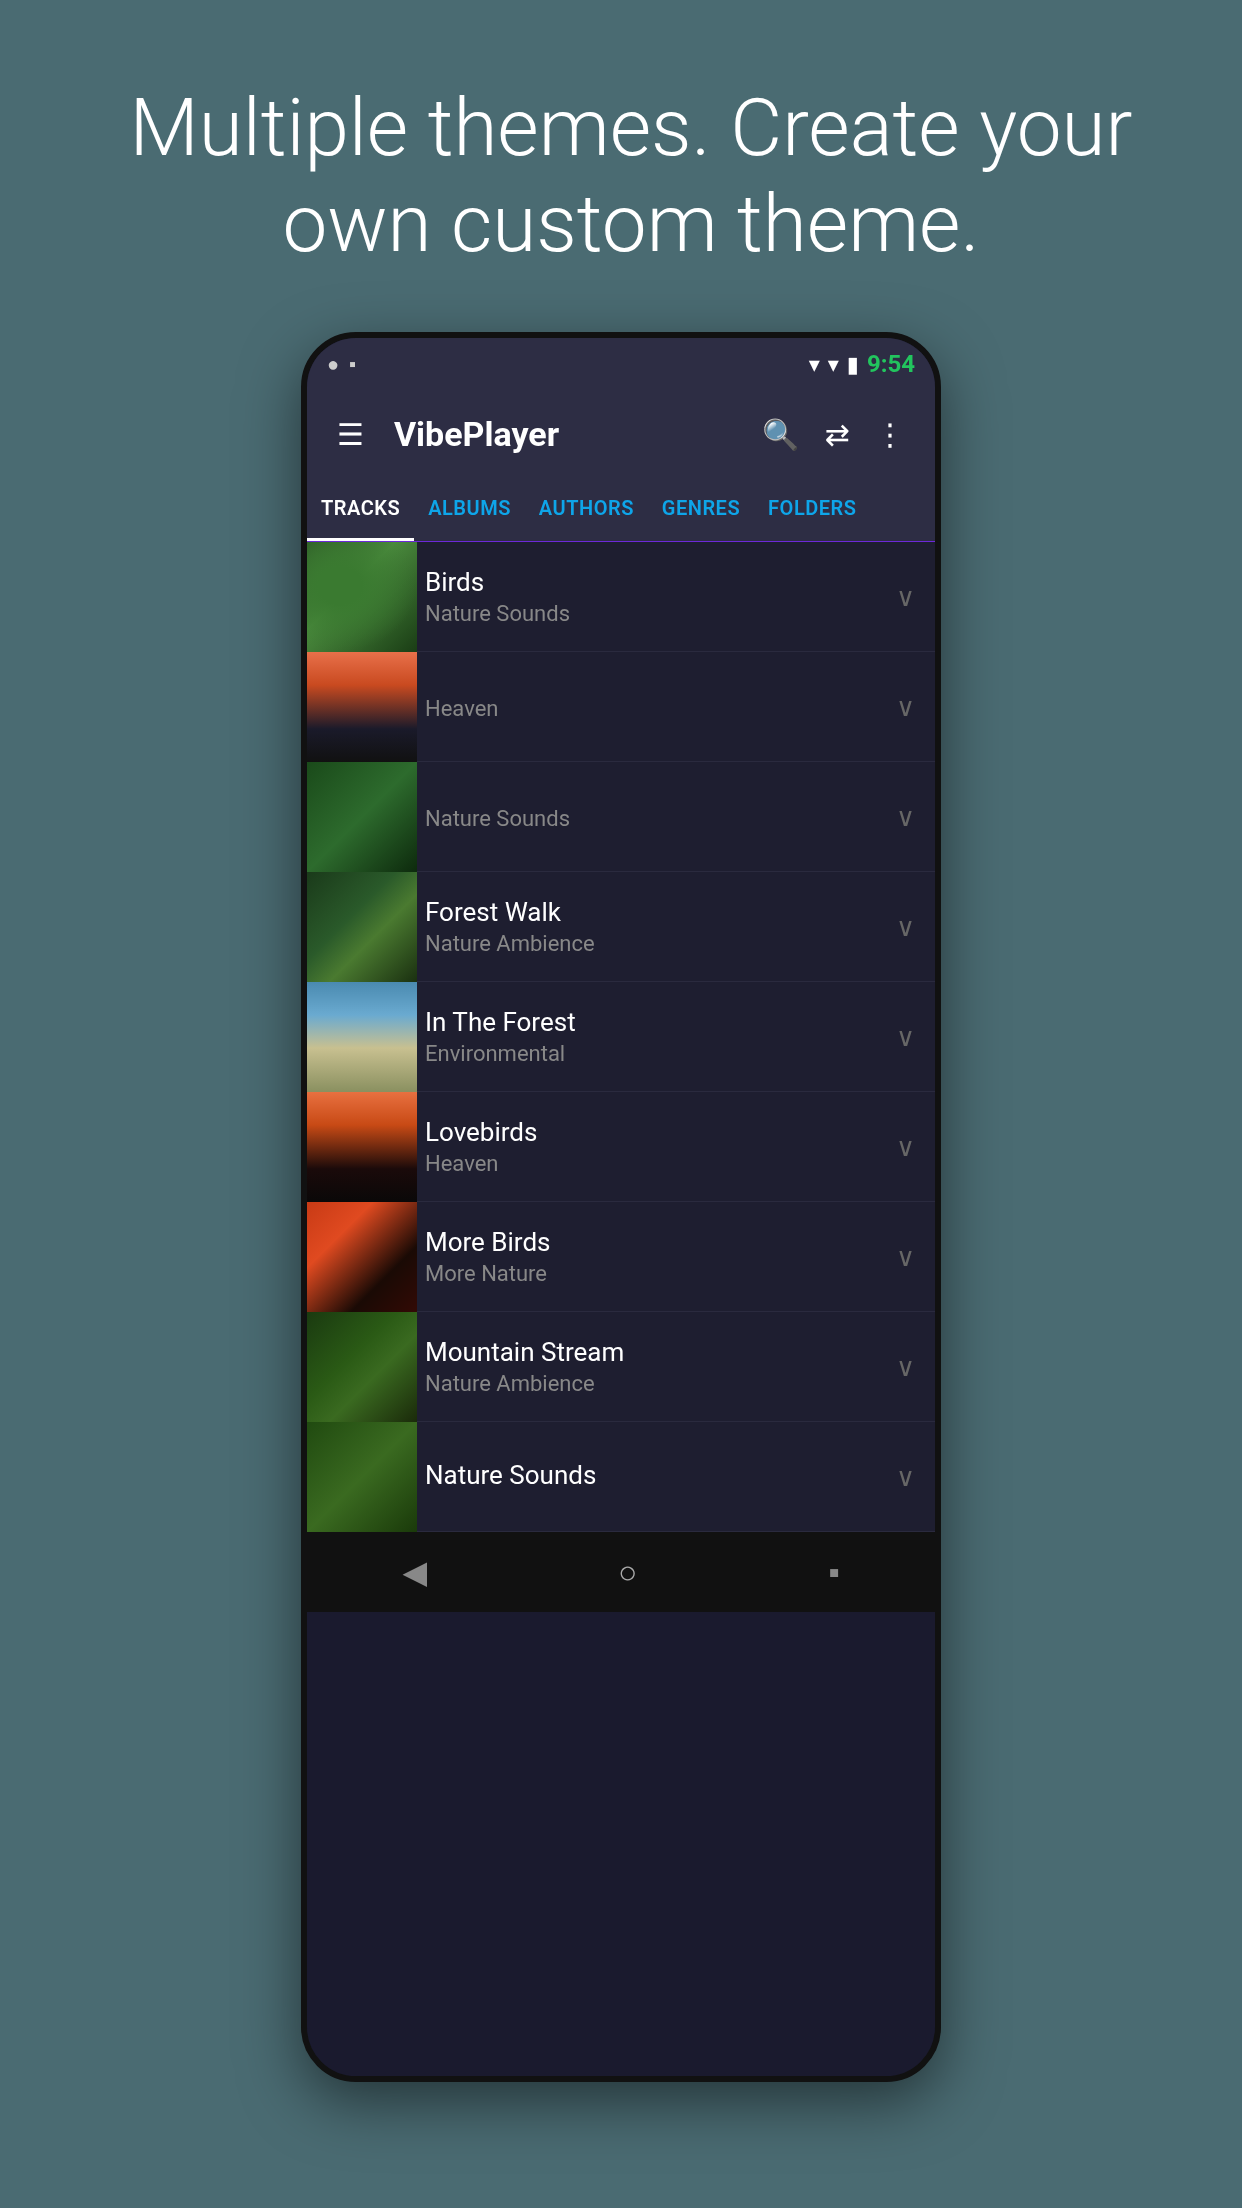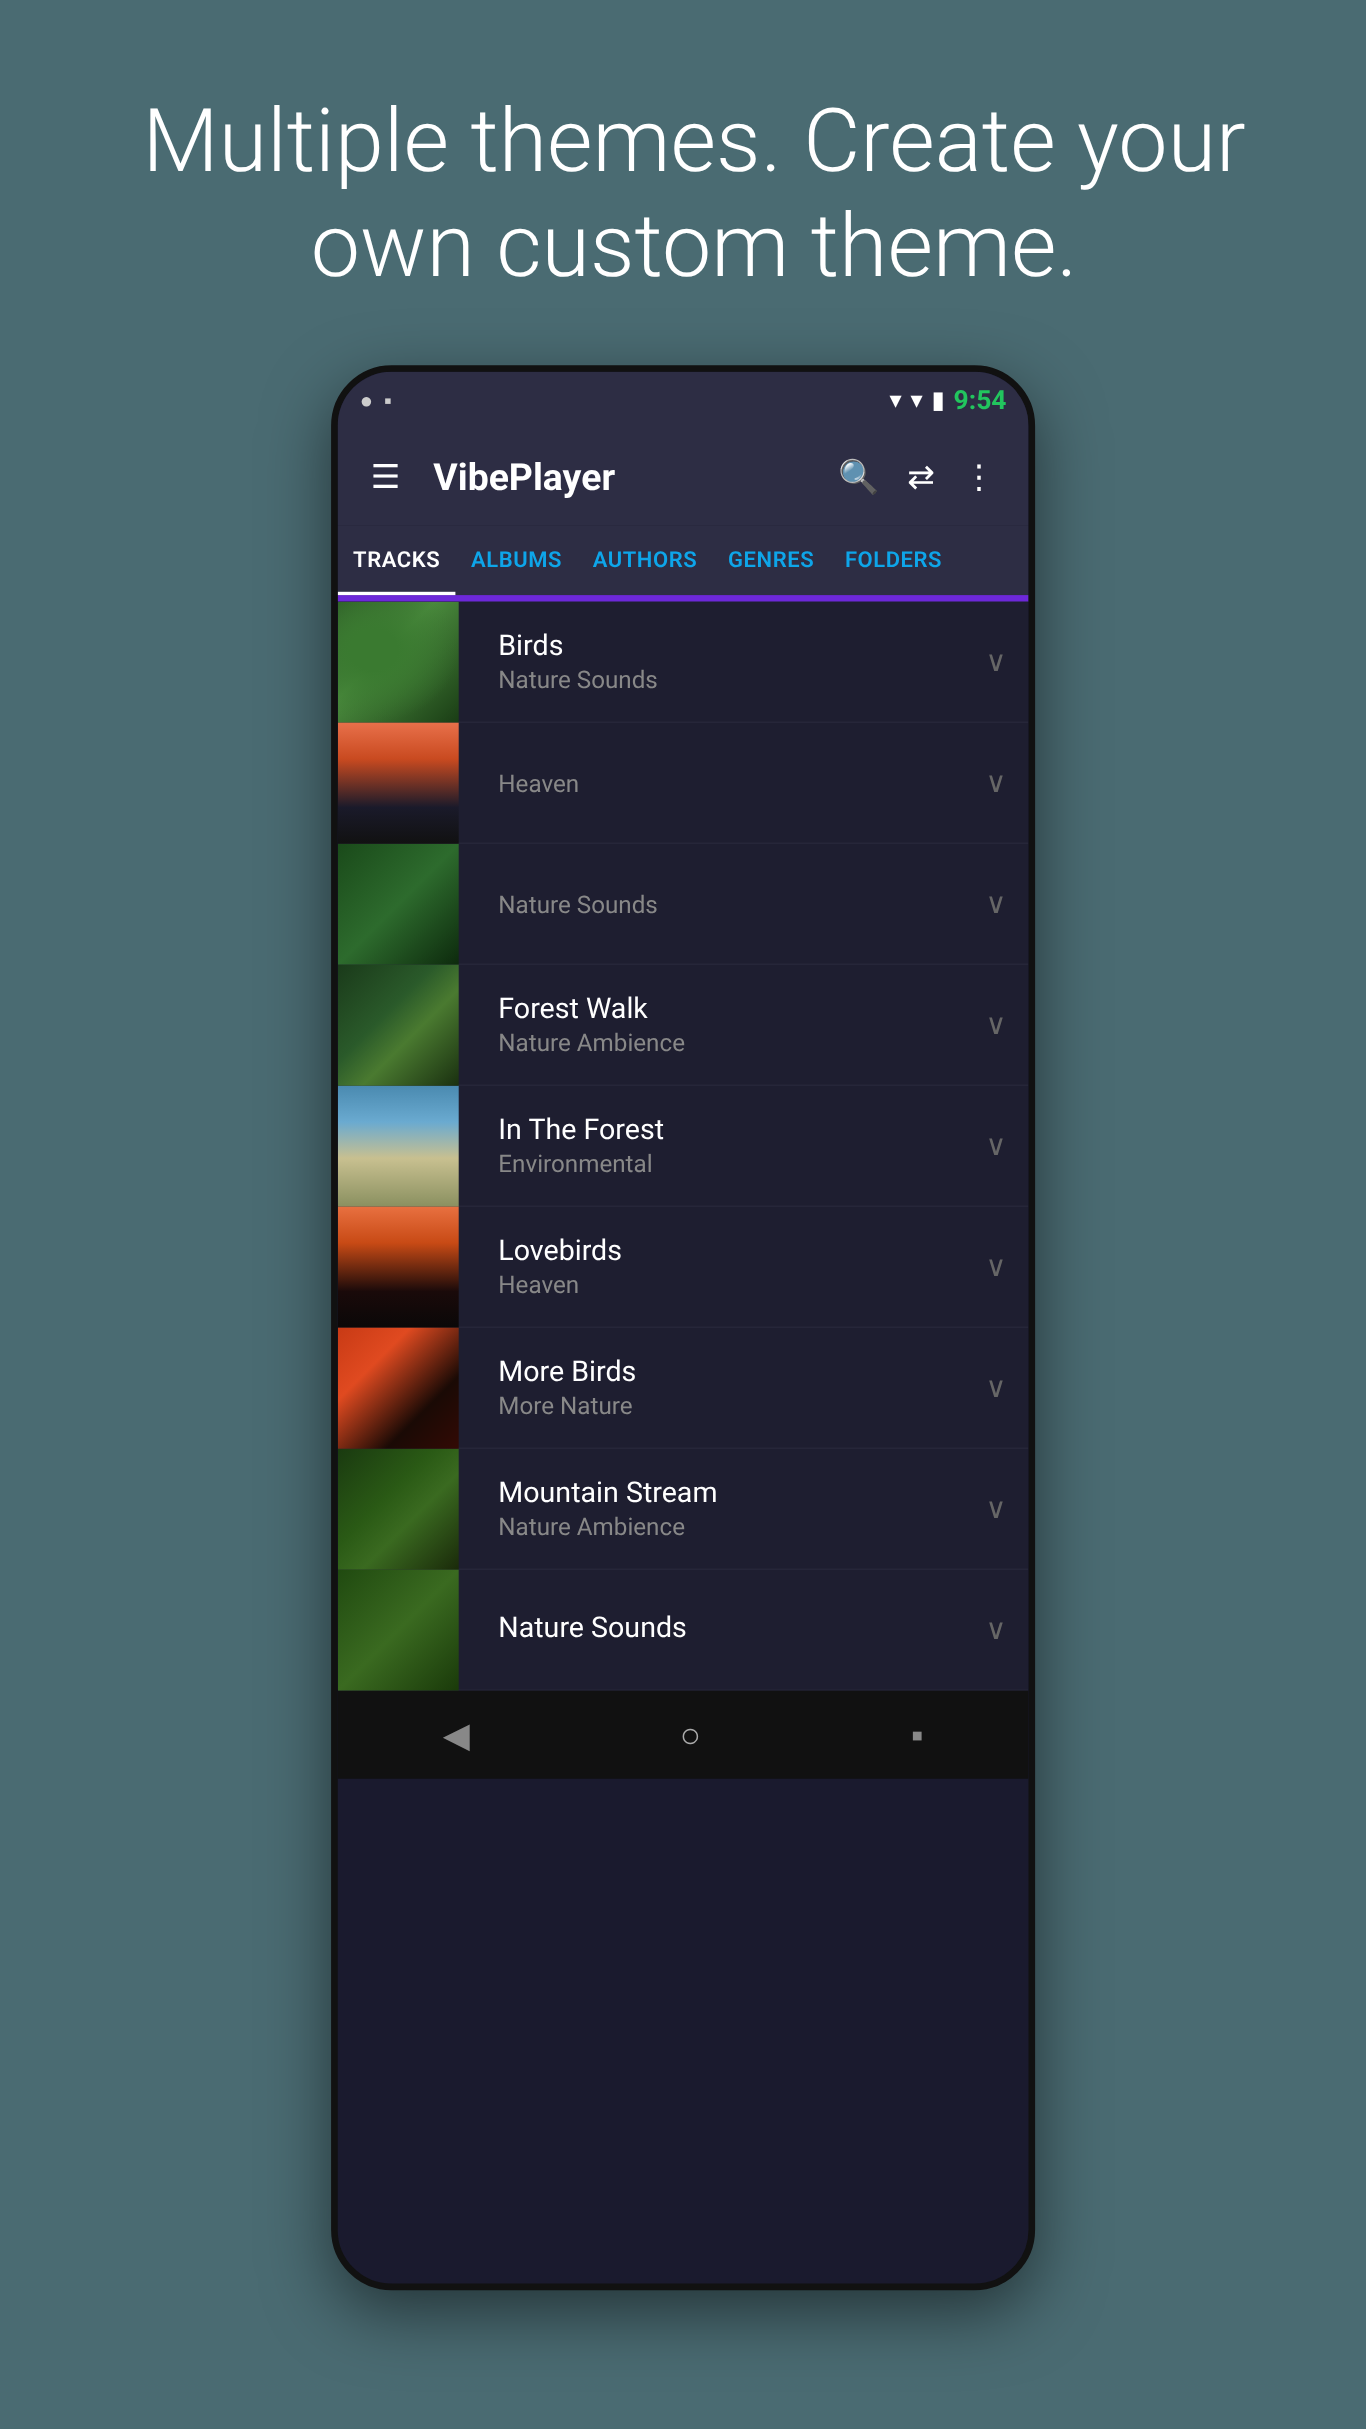--- a/index.html
+++ b/index.html
@@ -97,21 +97,21 @@
       color: #fff;
       font-size: 30px;
       padding: 10px;
       cursor: pointer;
     }
 
     
     .tabs-bar {
       background: #2d2d44;
       display: flex;
-      border-bottom: 6px solid #6d28d9;
+      border-bottom: 1px solid #6d28d9;
     }
     .tab {
       color: #0ea5e9;
       font-size: 20px;
       font-weight: 600;
       padding: 18px 14px;
       letter-spacing: 0.5px;
       cursor: pointer;
       text-transform: uppercase;
     }
@@ -188,21 +188,21 @@
     .thumb-mountain-stream {
       background: linear-gradient(135deg, #1a3a10 0%, #2a5a15 40%, #3a6a20 60%, #1a2a0a 100%);
     }
 
     .thumb-nature-sounds {
       background: linear-gradient(135deg, #204a10 0%, #3a6a20 50%, #1a3a0a 100%);
     }
 
     .track-info {
       flex: 1;
-      padding: 0 36px;
+      padding: 0 8px;
       overflow: hidden;
     }
     .track-name {
       color: #fff;
       font-size: 26px;
       font-weight: 400;
       white-space: nowrap;
       overflow: hidden;
       text-overflow: ellipsis;
     }

